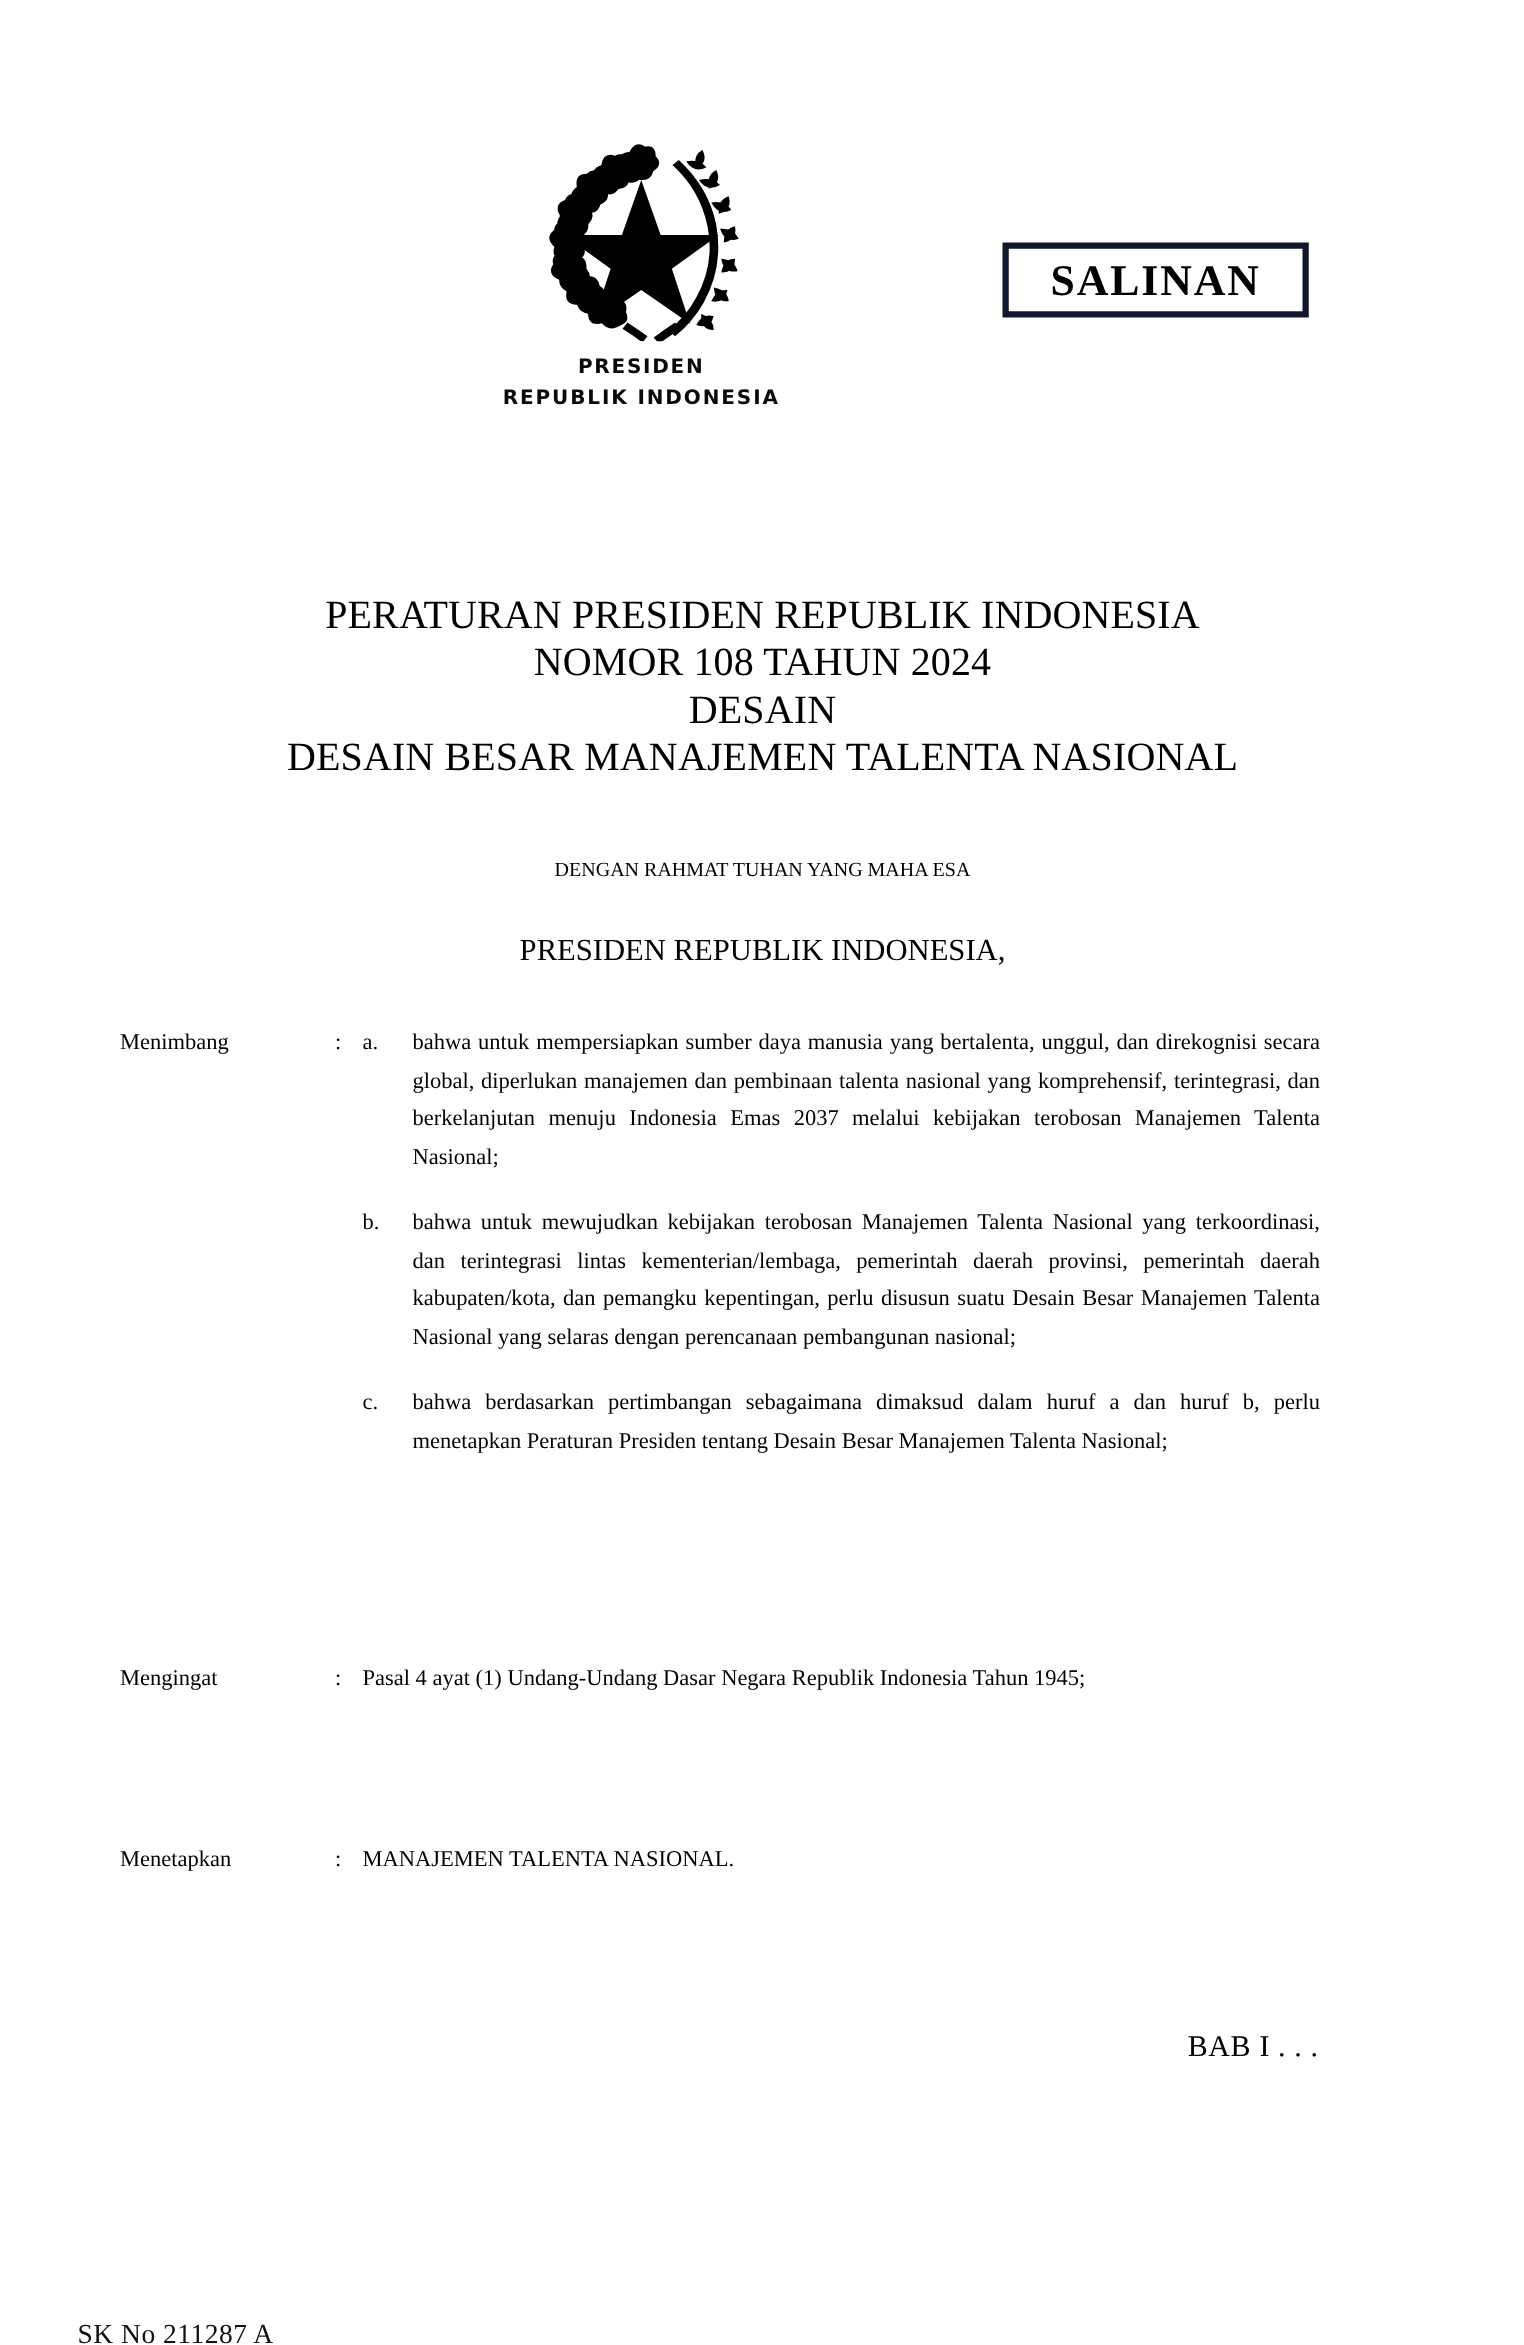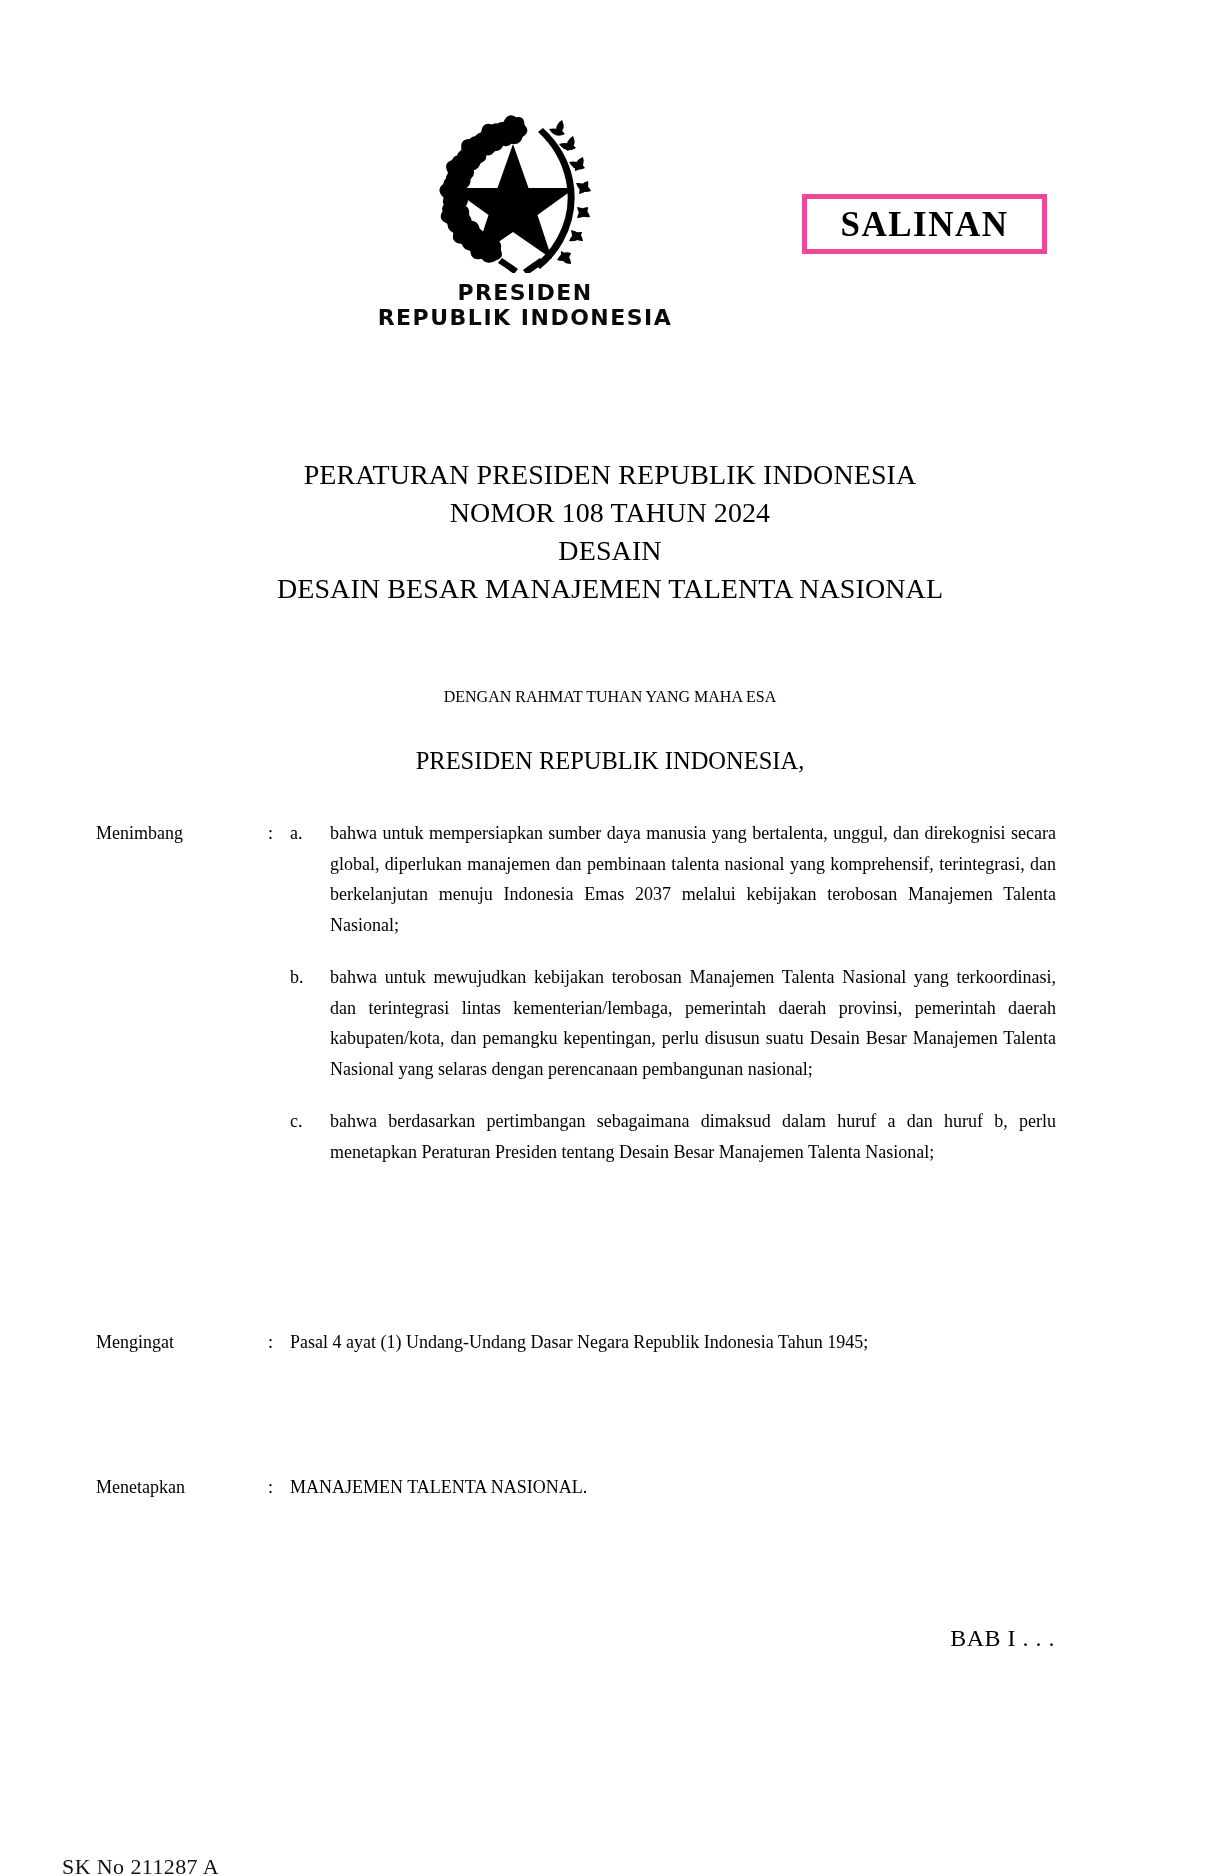--- a/index.html
+++ b/index.html
@@ -36,62 +36,62 @@
     position: absolute;
     left: 418px;
     top: 0;
     width: 190px;
     height: 165px;
   }
   .emblem-wrap svg { display: block; }
 
   .presiden-lines {
     position: absolute;
-    left: 330px;
+    left: 318px;
     top: 172px;
     width: 390px;
     text-align: center;
     font-family: "DejaVu Sans", "Liberation Sans", sans-serif;
     font-weight: bold;
-    font-size: 22px;
+    font-size: 16px;
     line-height: 25px;
     letter-spacing: 1.4px;
     color: #0a0a0a;
   }
   .presiden-lines .l2 { letter-spacing: 1.5px; }
 
   
   .salinan-box {
     position: absolute;
     left: 802px;
     top: 194px;
     width: 245px;
     height: 60px;
-    border: 5px solid #ec4899;
+    border: 5px solid #0f172a;
     box-sizing: border-box;
     display: flex;
     align-items: center;
     justify-content: center;
   }
   .salinan-box .txt {
     font-family: "Liberation Serif", "DejaVu Serif", serif;
     font-weight: bold;
     font-size: 35px;
     letter-spacing: 1.5px;
     line-height: 1;
   }
 
   
   .title-block {
     position: absolute;
     left: 160px;
-    top: 456px;
+    top: 472px;
     width: 900px;
     text-align: center;
-    font-size: 28px;
+    font-size: 32px;
     line-height: 38px;
     letter-spacing: 0.1px;
   }
   .title-block div { white-space: nowrap; }
 
   .rahmat {
     position: absolute;
     left: 160px;
     top: 680px;
     width: 900px;

